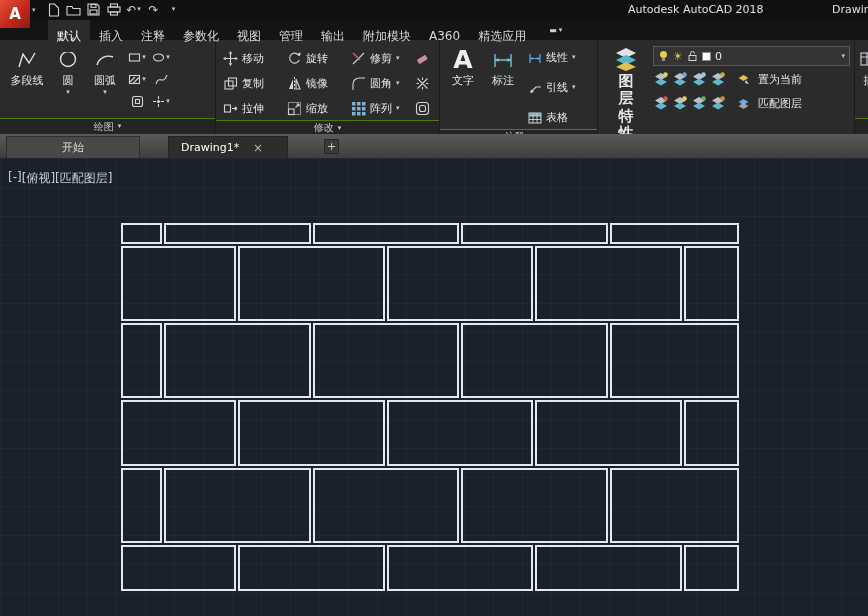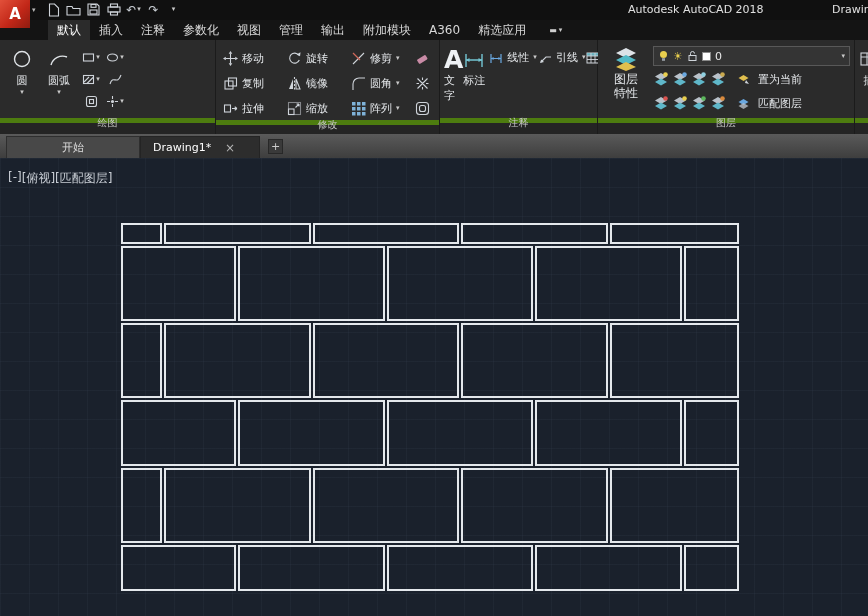--- a/index.html
+++ b/index.html
@@ -15,60 +15,60 @@
           display:flex; align-items:center; justify-content:center; }
   .logo-dd { position:absolute; left:32px; top:6px; font-size:7px; color:#b9b9b9; z-index:6; }
   .qat { position:absolute; left:44px; top:1px; display:flex; align-items:center; gap:1px; }
   .qbtn { min-width:19px; height:17px; display:flex; align-items:center; justify-content:center;
           color:#c9ced4; font-size:12px; gap:1px; }
   .title-text { position:absolute; left:628px; top:3px; font-size:11px; color:#e0e0e0; white-space:nowrap;text-align:center; }
   .doc-text { position:absolute; left:832px; top:3px; font-size:11px; color:#e0e0e0; white-space:nowrap; }
 
   
   .tabbar { position:relative; height:20px; background:#141414; display:flex; align-items:stretch; padding-left:48px; }
-  .rtab { padding:4px 9px; display:flex; align-items:center; font-size:12px; color:#d8d8d8; white-space:nowrap; }
+  .rtab { padding:16px 9px; display:flex; align-items:center; font-size:12px; color:#d8d8d8; white-space:nowrap; }
   .rtab.active { background:#2b2b2b; color:#ffffff; }
   .ribbon-toggle { margin-left:8px; display:flex; align-items:center; gap:3px; color:#cfcfcf; padding:0 6px; }
   .ribbon-toggle .bar { font-size:8px; letter-spacing:-1px; }
   .dd { font-size:7px; color:#c9c9c9; line-height:1; }
 
   
   .ribbon { display:flex; height:94px; background:#2b2b2b; overflow:hidden; }
   .panel { display:flex; flex-direction:column; border-right:1px solid #1b1b1b; background:#2b2b2b; }
   .panel-body { flex:1; display:flex; padding:3px 4px 0 4px; }
-  .panel-footer { height:16px; background:#242424; border-top:5px solid #4d7c0f;
+  .panel-footer { height:16px; background:#242424; border-top:1px solid #4d7c0f;
                   display:flex; align-items:center; justify-content:center; gap:4px;
-                  color:#c9c9c9; font-size:10px;flex-direction:column; }
+                  color:#c9c9c9; font-size:10px; }
   .bigbtn { display:flex; flex-direction:column; align-items:center; padding-top:3px; gap:1px;
             color:#e4e7ea; font-size:11px; }
   .bigbtn .iconbox { height:26px; display:flex; align-items:center; justify-content:center; }
   .minigrid { display:flex; flex-direction:column; justify-content:flex-start; gap:2px; padding-top:4px; margin-left:2px; }
   .minirow { display:flex; gap:2px; }
   .mini { width:22px; height:20px; display:flex; align-items:center; justify-content:center; gap:1px; color:#cfd4da; }
   .modcol { display:flex; flex-direction:column; gap:2px; padding-top:4px; }
   .modrow { display:flex; align-items:center; height:23px; }
   .modbtn { display:flex; align-items:center; gap:4px; width:64px; padding-left:3px;
             color:#e4e7ea; font-size:11px; white-space:nowrap; }
   .smallbtn { width:20px; display:flex; align-items:center; justify-content:center; }
-  .sidecol { display:flex; flex-direction:row; gap:1px; padding-top:3px; margin-left:4px; }
+  .sidecol { display:flex; flex-direction:column; gap:7px; padding-top:3px; margin-left:4px; }
   .sidebtn { display:flex; align-items:center; gap:4px; height:23px; color:#e4e7ea; font-size:11px; white-space:nowrap; }
   .textglyph { font-size:25px; font-weight:bold; color:#eef1f4; line-height:1; }
   .layers-right { flex:1; display:flex; flex-direction:column; padding-top:3px; margin-left:3px; }
   .layercombo { height:20px; border:1px solid #585858; background:#343434; display:flex;
                 align-items:center; gap:4px; padding:0 4px; color:#e8e8e8; font-size:11px; }
   .layercombo .spacer { flex:1; }
   .swatch { width:9px; height:9px; background:#ffffff; border:1px solid #8a8a8a; }
   .sun { color:#e9cf4e; font-size:11px; line-height:1; }
   .layerrow { display:flex; align-items:center; gap:3px; height:22px; margin-top:2px; }
   .layerlbl { display:flex; align-items:center; gap:8px; margin-left:8px; color:#e4e7ea; font-size:11px; white-space:nowrap; }
-  .wraplabel { width:26px; text-align:center; line-height:1.15; font-size:12px; }
+  .wraplabel { width:26px; text-align:center; line-height:1.15; font-size:15px;font-weight:bold; }
 
   
   .filetabs { height:24px; background:linear-gradient(#5a5a5a,#3e3e3e); display:flex;
-              align-items:flex-end; padding-left:6px; }
+              align-items:flex-end; padding-left:6px;gap:28px; }
   .ftab { height:22px; display:flex; align-items:center; font-size:11px; }
   .ftab.start { width:134px; justify-content:center; background:#484848; color:#dedede;
                 border:1px solid #2e2e2e; border-bottom:none; }
   .ftab.active { width:120px; justify-content:space-between; padding:0 24px 0 12px;
                  background:#2d2d2d; color:#ffffff; border:1px solid #242424; border-bottom:none; }
   .ftab .close { color:#b5b5b5; font-size:12px; }
   .plusbtn { width:15px; height:15px; margin:0 0 4px 8px; background:#3a3a3a; border:1px solid #282828;
              color:#cccccc; display:flex; align-items:center; justify-content:center; font-size:11px; }
 
   
@@ -170,20 +170,28 @@
     <div class="ribbon-toggle">
       <span class="bar">▬</span>
       <span class="dd">▾</span>
     </div>
   </div>
 
   <div class="ribbon">
 
     <div class="panel" style="width:216px">
       <div class="panel-body">
+        <div class="bigbtn" style="width:46px">
+          <div class="iconbox">
+              <svg class="ic" width="22" height="22" viewBox="0 0 22 22">
+                <polyline class="st" points="3,19 7,6 13,15 19,5"></polyline>
+              </svg>
+            </div>
+          <span>多段线</span>
+        </div>
         <div class="bigbtn" style="width:36px">
           <div class="iconbox">
               <svg class="ic" width="22" height="22" viewBox="0 0 22 22">
                 <circle class="st" cx="11" cy="11" r="7.5"></circle>
               </svg>
             </div>
           <span>圆</span>
           <span class="dd">▾</span>
         </div>
         <div class="bigbtn" style="width:38px">

